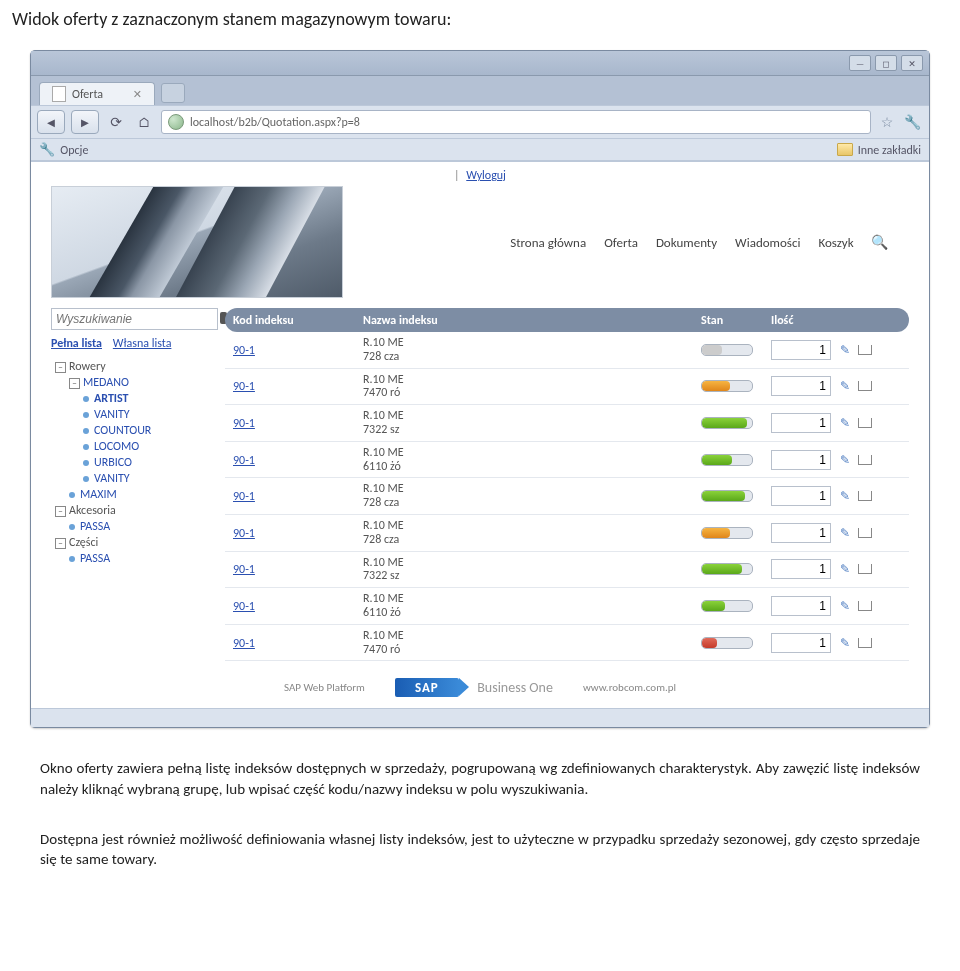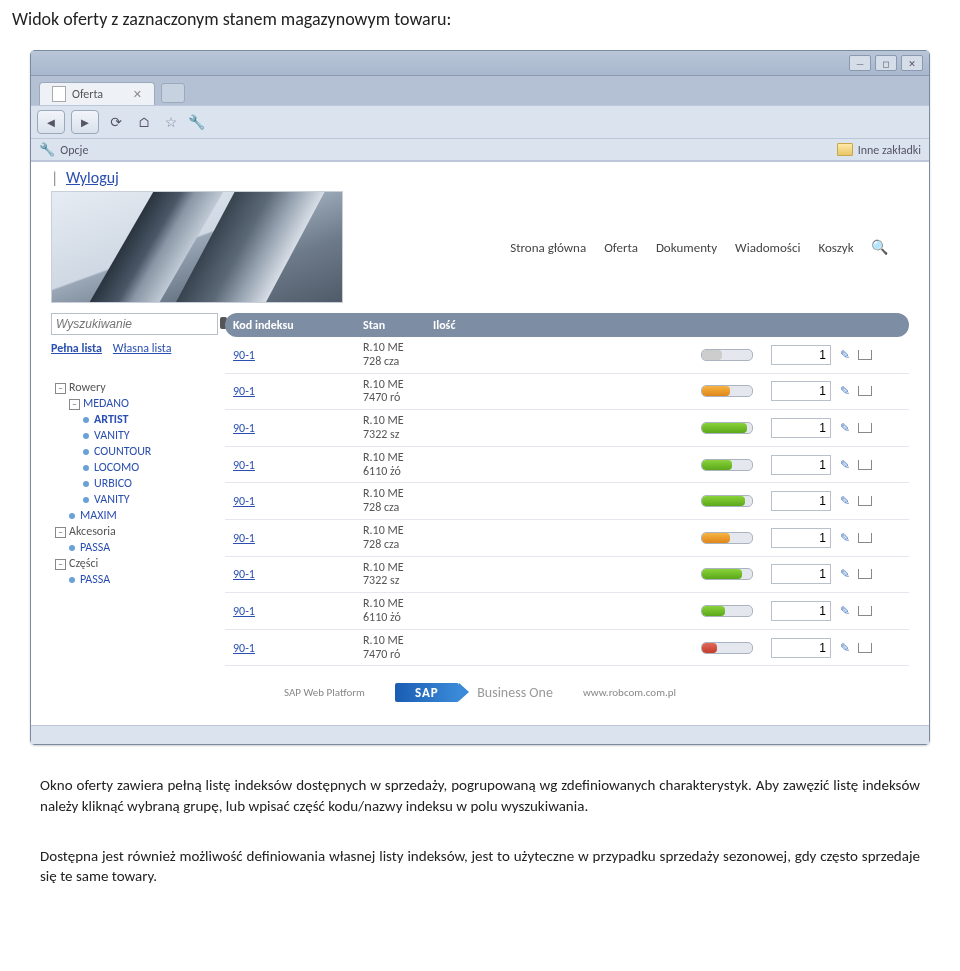--- a/index.html
+++ b/index.html
@@ -133,23 +133,23 @@
     background: linear-gradient(#ffe9a8,#e8c668);
     border: 1px solid #c9a84a;
     border-radius: 1px;
   }
   .viewport {
     background: #fff;
     border-top: 1px solid #bcc8d9;
     padding: 0 0 8px;
   }
   .topright {
-    text-align: left;
+    text-align: center;
     padding: 6px 20px 0;
-    font-size: 16px;
+    font-size: 12px;
   }
   .topright a { color: #2a4fb0; text-decoration: underline; }
   .topright .sep { color: #888; margin-right: 4px; }
   .header-area {
     display: flex;
     margin: 4px 20px 10px;
   }
   .banner {
     width: 290px; height: 110px;
     border: 1px solid #c8cfd8;
@@ -212,21 +212,21 @@
     width: 18px; height: 14px;
     display: flex; gap: 2px;
   }
   .bino-icon span {
     width: 7px; height: 12px;
     background: #555; border-radius: 2px;
   }
   .list-tabs { margin: 6px 0; }
   .list-tabs a { color: #2a4fb0; text-decoration: underline; margin-top: 44px; }
   .list-tabs .active { font-weight: bold; }
-  .tree { list-style: none; padding: 0; margin: 24px 0 0; }
+  .tree { list-style: none; padding: 0; margin: 8px 0 0; }
   .tree li { padding: 1px 0; }
   .tree .exp {
     display: inline-block;
     width: 9px; height: 9px;
     border: 1px solid #888;
     text-align: center; line-height: 8px;
     font-size: 9px; color: #666;
     margin-right: 3px;
   }
   .tree .bullet {
@@ -304,21 +304,21 @@
     width: 12px; height: 9px;
     border: 1px solid #888;
     border-top: none;
     position: relative;
   }
   .footer {
     display: flex;
     align-items: center;
     justify-content: center;
     gap: 30px;
-    margin: 18px 20px 16px;
+    margin: 18px 20px 4px;
     font-size: 11px;
     color: #888;
   }
   .sap-logo {
     background: linear-gradient(90deg,#1a5db3,#3a8ad8);
     color: #fff;
     font-weight: bold;
     padding: 2px 20px;
     font-size: 13px;
     letter-spacing: 1px;
@@ -364,20 +364,24 @@
       <span class="close-x">✕</span>
     </div>
     <div class="new-tab"></div>
   </div>
 
   <div class="addr-bar">
     <div class="nav-arrow">◄</div>
     <div class="nav-arrow">►</div>
     <div class="reload-btn">⟳</div>
     <div class="home-btn">⌂</div>
+    <div class="url-field">
+      <span class="globe"></span>
+      <span>localhost/b2b/Quotation.aspx?p=8</span>
+    </div>
     <div class="star-btn">☆</div>
     <div class="wrench-btn">🔧</div>
   </div>
 
   <div class="bookmark-bar">
     <div class="bm-item">
       <span class="wrench">🔧</span>
       <span>Opcje</span>
     </div>
     <div class="bm-item folder">
@@ -431,20 +435,21 @@
           <li class="lvl1"><span class="exp">−</span><span>Akcesoria</span></li>
           <li class="lvl2"><span class="bullet"></span><a href="#">PASSA</a></li>
           <li class="lvl1"><span class="exp">−</span><span>Części</span></li>
           <li class="lvl2"><span class="bullet"></span><a href="#">PASSA</a></li>
         </ul>
       </div>
 
       <div class="main">
         <div class="grid-header">
           <div class="col-kod">Kod indeksu</div>
+          <div class="col-nazwa">Nazwa indeksu</div>
           <div class="col-stan">Stan</div>
           <div class="col-ilosc">Ilość</div>
         </div>
         <div id="grid-body">
             <div class="grid-row">
               <div class="col-kod kod"><a href="#">90-1</a></div>
               <div class="col-nazwa nazwa">R.10 ME<br>728 cza</div>
               <div class="col-stan">
                 <div class="stock-bar">
                   <div class="fill grey" style="width:40%"></div>

